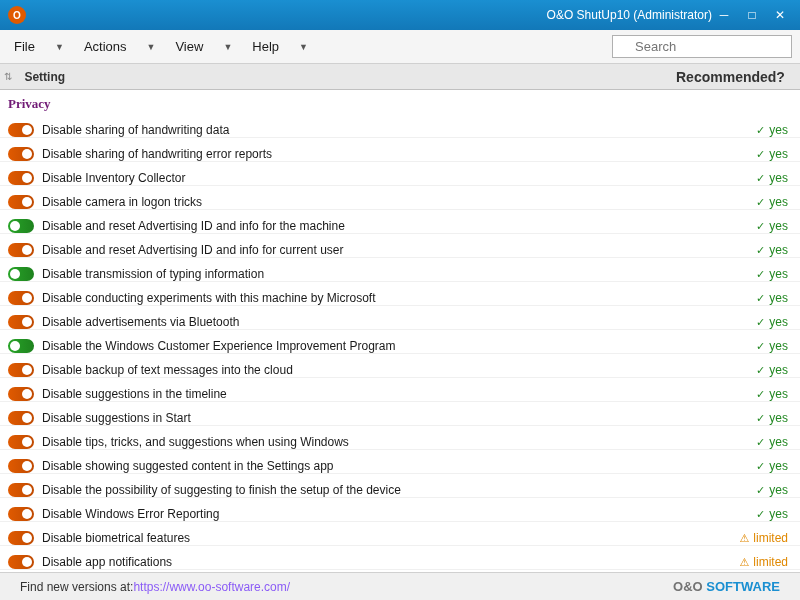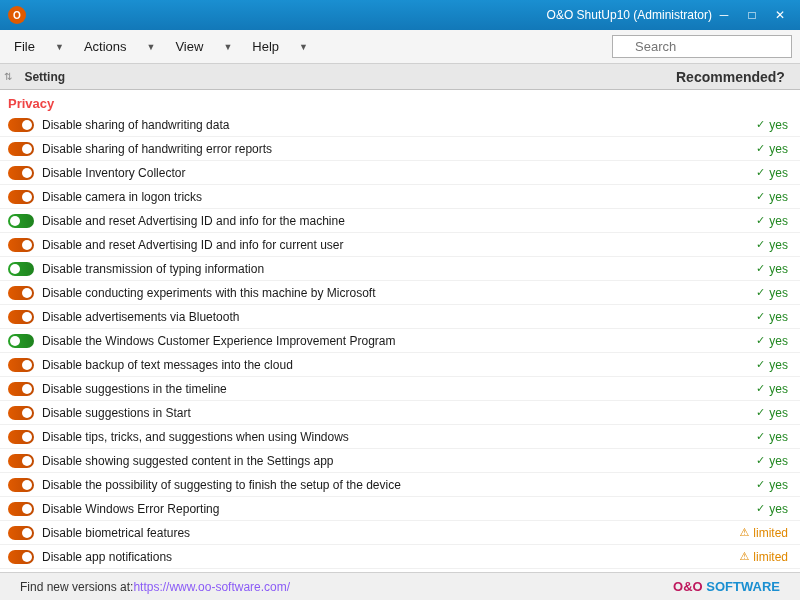--- a/index.html
+++ b/index.html
@@ -90,27 +90,28 @@
       overflow-y: auto;
       overflow-x: hidden;
       position: relative;
     }
 
     
     .section-header {
       padding: 6px 20px 2px 8px;
       font-weight: 700;
       font-size: 13px;
-      color: #ef4444;
+      color: #701a75;
+      font-family: Liberation Serif, serif;
     }
 
     
     .setting-row {
       display: flex;
-      align-items: center;
+      align-items: flex-end;
       height: 24px;
       padding: 0 8px;
       border-bottom: 1px solid #f0f0f0;
     }
     .toggle {
       width: 26px; height: 14px; border-radius: 7px;
       display: flex; align-items: center;
       flex-shrink: 0; margin-right: 8px;
       position: relative;
       cursor: pointer;
@@ -396,15 +397,15 @@
         </div>
       </div>
       <div class="setting-row"></div>
     </div>
 </div>
 
 <div class="status-bar">
   <span>Find new versions at: </span>
   <a class="status-link" href="#">https://www.oo-software.com/</a>
   <span class="status-brand">
-    <span style="color:#be185d;margin-top:25px;">O&amp;O</span> SOFTWARE
+    <span style="color:#737373;margin-top:25px;">O&amp;O</span> SOFTWARE
   </span>
 </div>
 
 </body></html>

